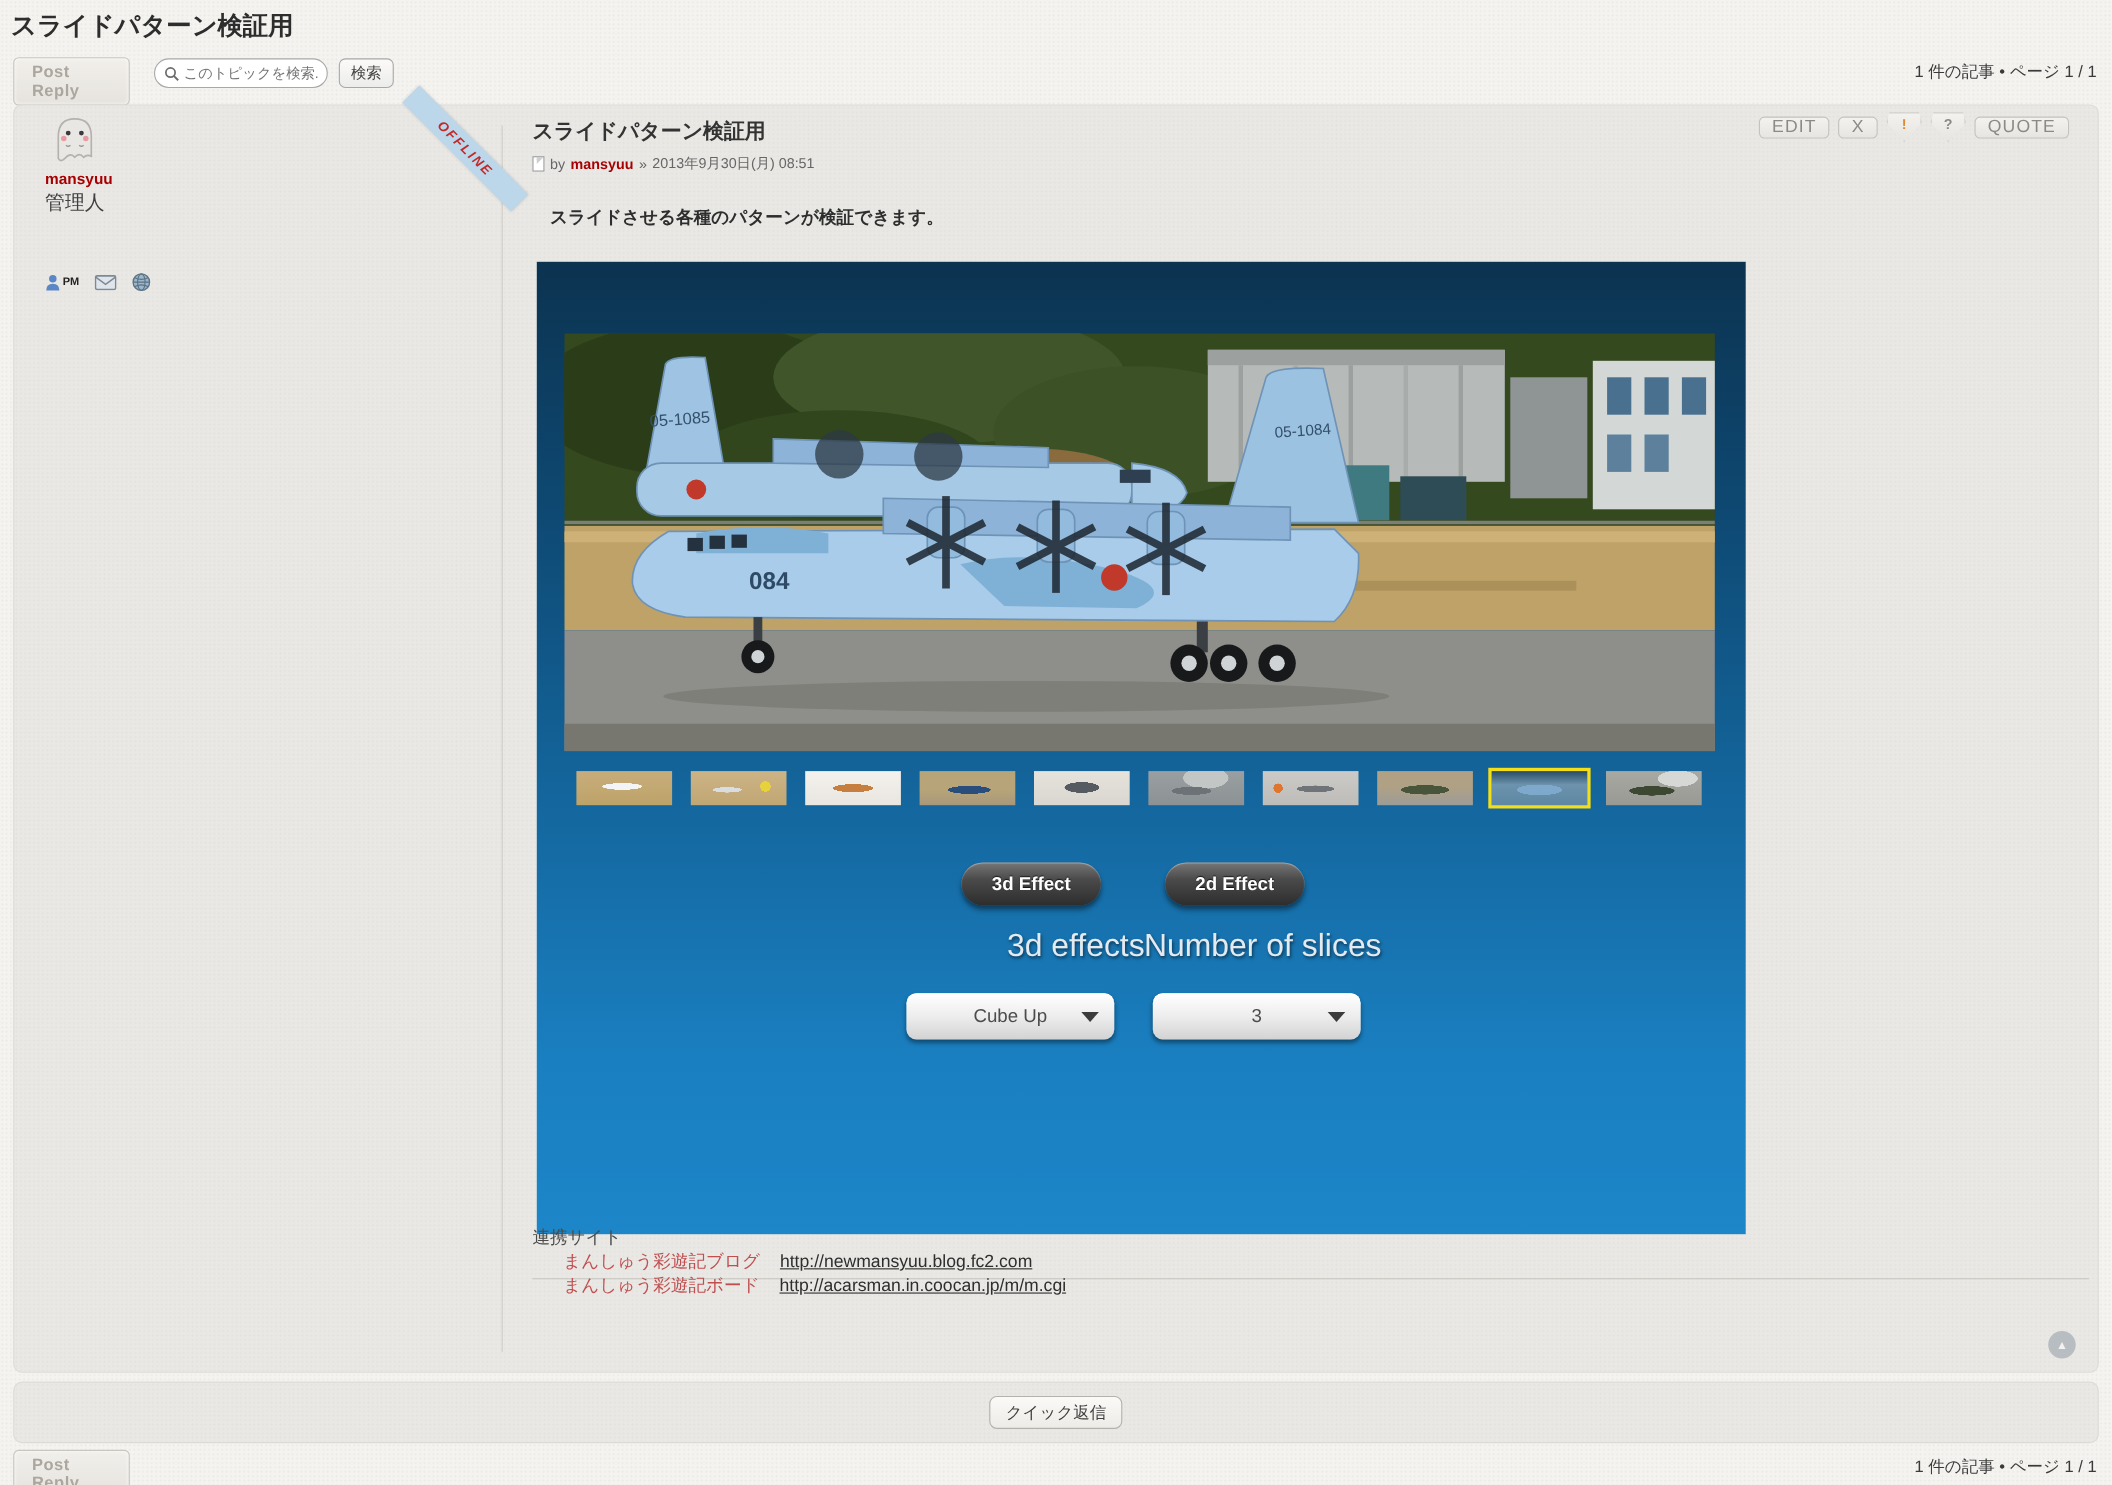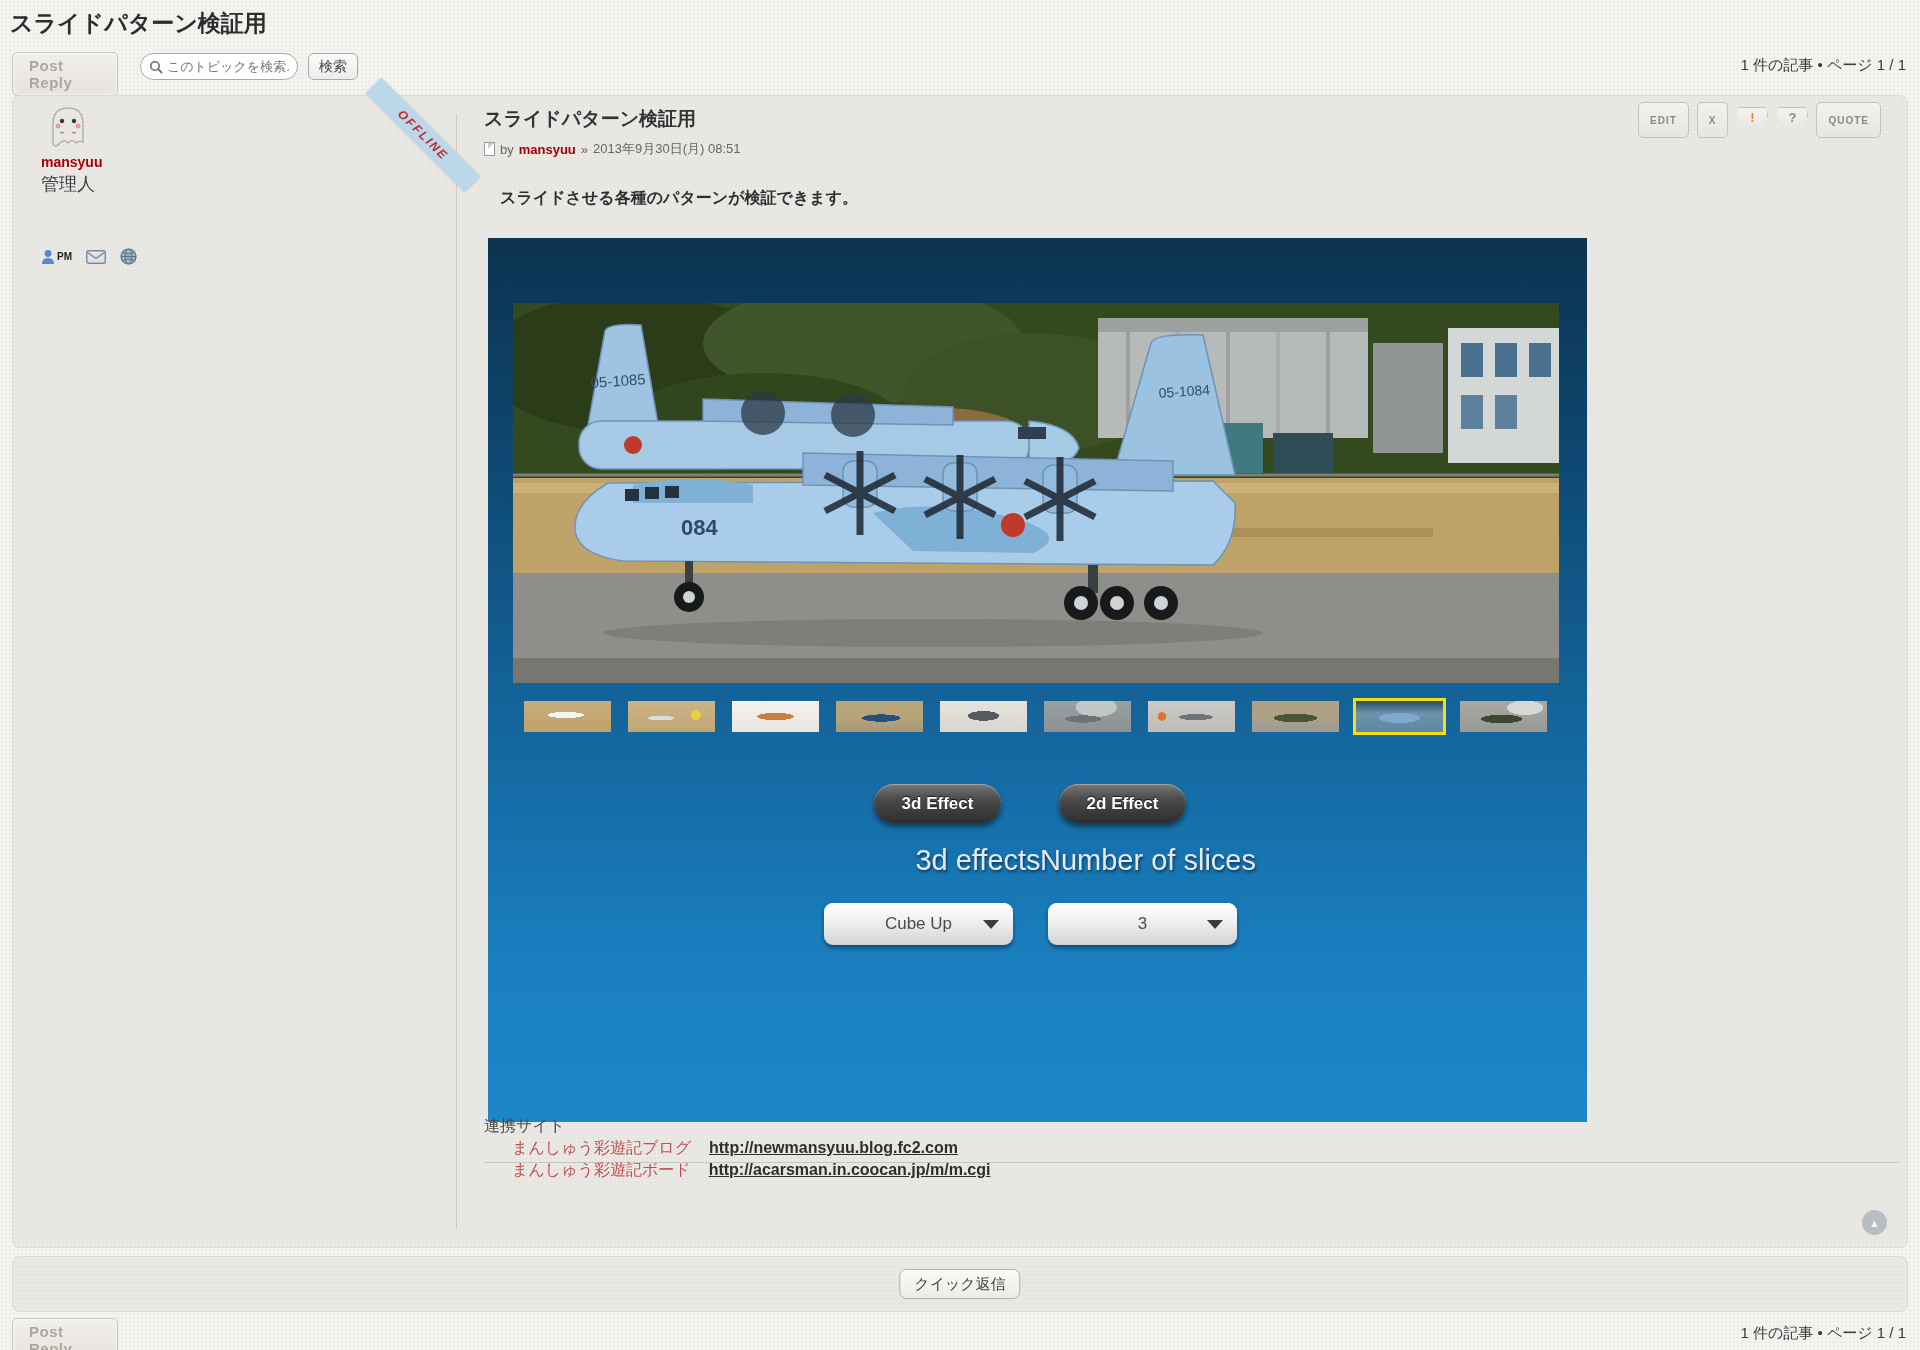--- a/index.html
+++ b/index.html
@@ -65,22 +65,22 @@
   
   .post-title { position:absolute; left:471px; top:10px; font-size:19px; font-weight:bold; color:#333; }
   .byline { position:absolute; left:471px; top:44px; font-size:13px; color:#666; display:flex; align-items:center; gap:5px; }
   .byline .author { color:#a80000; font-weight:bold; cursor:pointer; }
   .page-icon { width:11px; height:14px; border:1px solid #9a9a9a; background:#fff; position:relative; }
   .page-icon::after { content:""; position:absolute; right:0; top:0; border:3px solid; border-color:#cfcfcf transparent transparent #cfcfcf; }
   .post-body { position:absolute; left:487px; top:92px; font-size:16px; font-weight:bold; color:#2e2e2e;text-align:center; }
 
   .post-controls { position:absolute; right:26px; top:6px; display:flex; align-items:center; gap:8px; }
   .ctrl-btn {
-    height:36px; padding:0 11px; border:1px solid #c6c3be; border-radius:5px;
-    background:linear-gradient(#f4f2ef,#e7e5e1); color:#8d8a85; font-size:10px; font-weight:bold; letter-spacing:1px;
+    height:20px; padding:0 11px; border:1px solid #c6c3be; border-radius:5px;
+    background:linear-gradient(#f4f2ef,#e7e5e1); color:#8d8a85; font-size:16px; font-weight:normal; letter-spacing:1px;
     display:flex; align-items:center; justify-content:center; cursor:pointer;
   }
   .ctrl-pennant {
     width:32px; height:27px; border:1px solid #c6c3be;
     background:linear-gradient(#f4f2ef,#e7e5e1);
     clip-path:polygon(8% 0, 92% 0, 100% 35%, 50% 100%, 0 35%);
     display:flex; align-items:flex-start; justify-content:center; cursor:pointer;
     font-size:13px; font-weight:bold; padding-top:2px;
   }
   .ctrl-pennant.warn { color:#e08a2e; }
@@ -131,21 +131,21 @@
   .select-arrow {
     position:absolute; right:14px; top:17px; width:0; height:0;
     border-left:8px solid transparent; border-right:8px solid transparent; border-top:9px solid #3c3c3c;
   }
 
   
   .sig-divider { position:absolute; left:471px; top:1066px; width:1415px; height:1px; background:#c9c6c1; }
   .signature { position:absolute; left:471px; top:1020px; font-size:16px; color:#4a4a4a; line-height:20px; }
   .sig-row { display:flex; gap:18px; padding-left:28px; margin-top:2px; }
   .sig-name { color:#c05050; }
-  .sig-url { color:#2e2e2e; font-weight:bold; text-decoration:underline; cursor:pointer; }
+  .sig-url { color:#2e2e2e; font-weight:normal; text-decoration:underline; cursor:pointer; }
 
   .scrolltop {
     position:absolute; right:20px; bottom:12px; width:25px; height:25px; border-radius:50%;
     background:#b8bdc1; display:flex; align-items:center; justify-content:center; cursor:pointer;
     color:#f2f2f2; font-size:11px;
   }
 
   
   .quickreply-bar {
     position:absolute; left:12px; top:1256px; width:1896px; height:56px;

